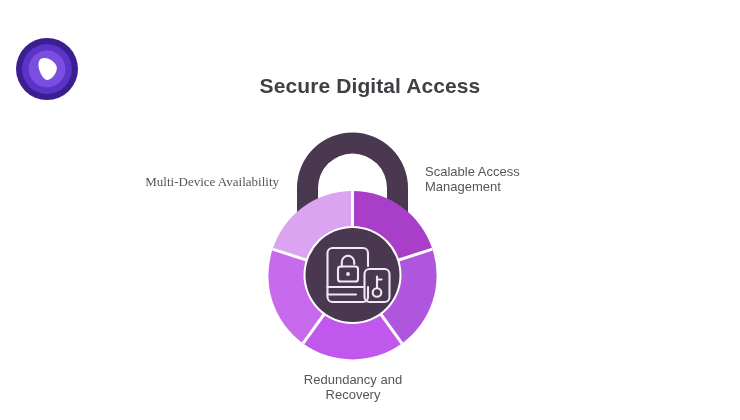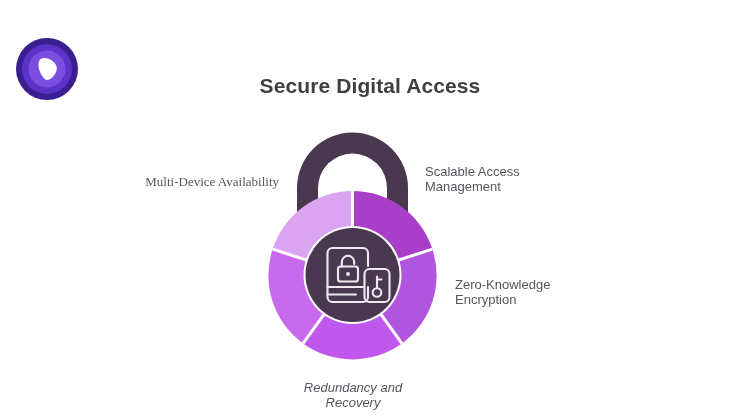--- a/index.html
+++ b/index.html
@@ -82,24 +82,23 @@
     text-align: right;
   }
   #label-zero-knowledge {
     left: 455px;
     top: 253px;
     width: 170px;
     text-align: left;
   }
   #label-redundancy {
     left: 283px;
-    top: 356px;
+    top: 348px;
     width: 140px;
     text-align: center;
-    font-style: italic;
   }
 </style>
 </head>
 <body>
 
 <div id="slide">
 
   <div id="brand-logo">
     <svg viewBox="0 0 66 66" width="66" height="66" aria-hidden="true">
       <circle cx="33" cy="33" r="31" fill="#3b1e8f"></circle>
@@ -155,19 +154,17 @@
       </g>
     </svg>
   </div>
 
   <div class="callout-label align-right" id="label-multi-device">Multi-Device Availability</div>
 
   <div class="callout-label align-left" id="label-scalable-access">Scalable Access
 Management</div>
 
 
-  <div class="callout-label align-left" id="label-zero-knowledge">Zero-Knowledge
-Encryption</div>
 
   <div class="callout-label align-center" id="label-redundancy">Redundancy and
 Recovery</div>
 
 </div>
 
 </body></html>

